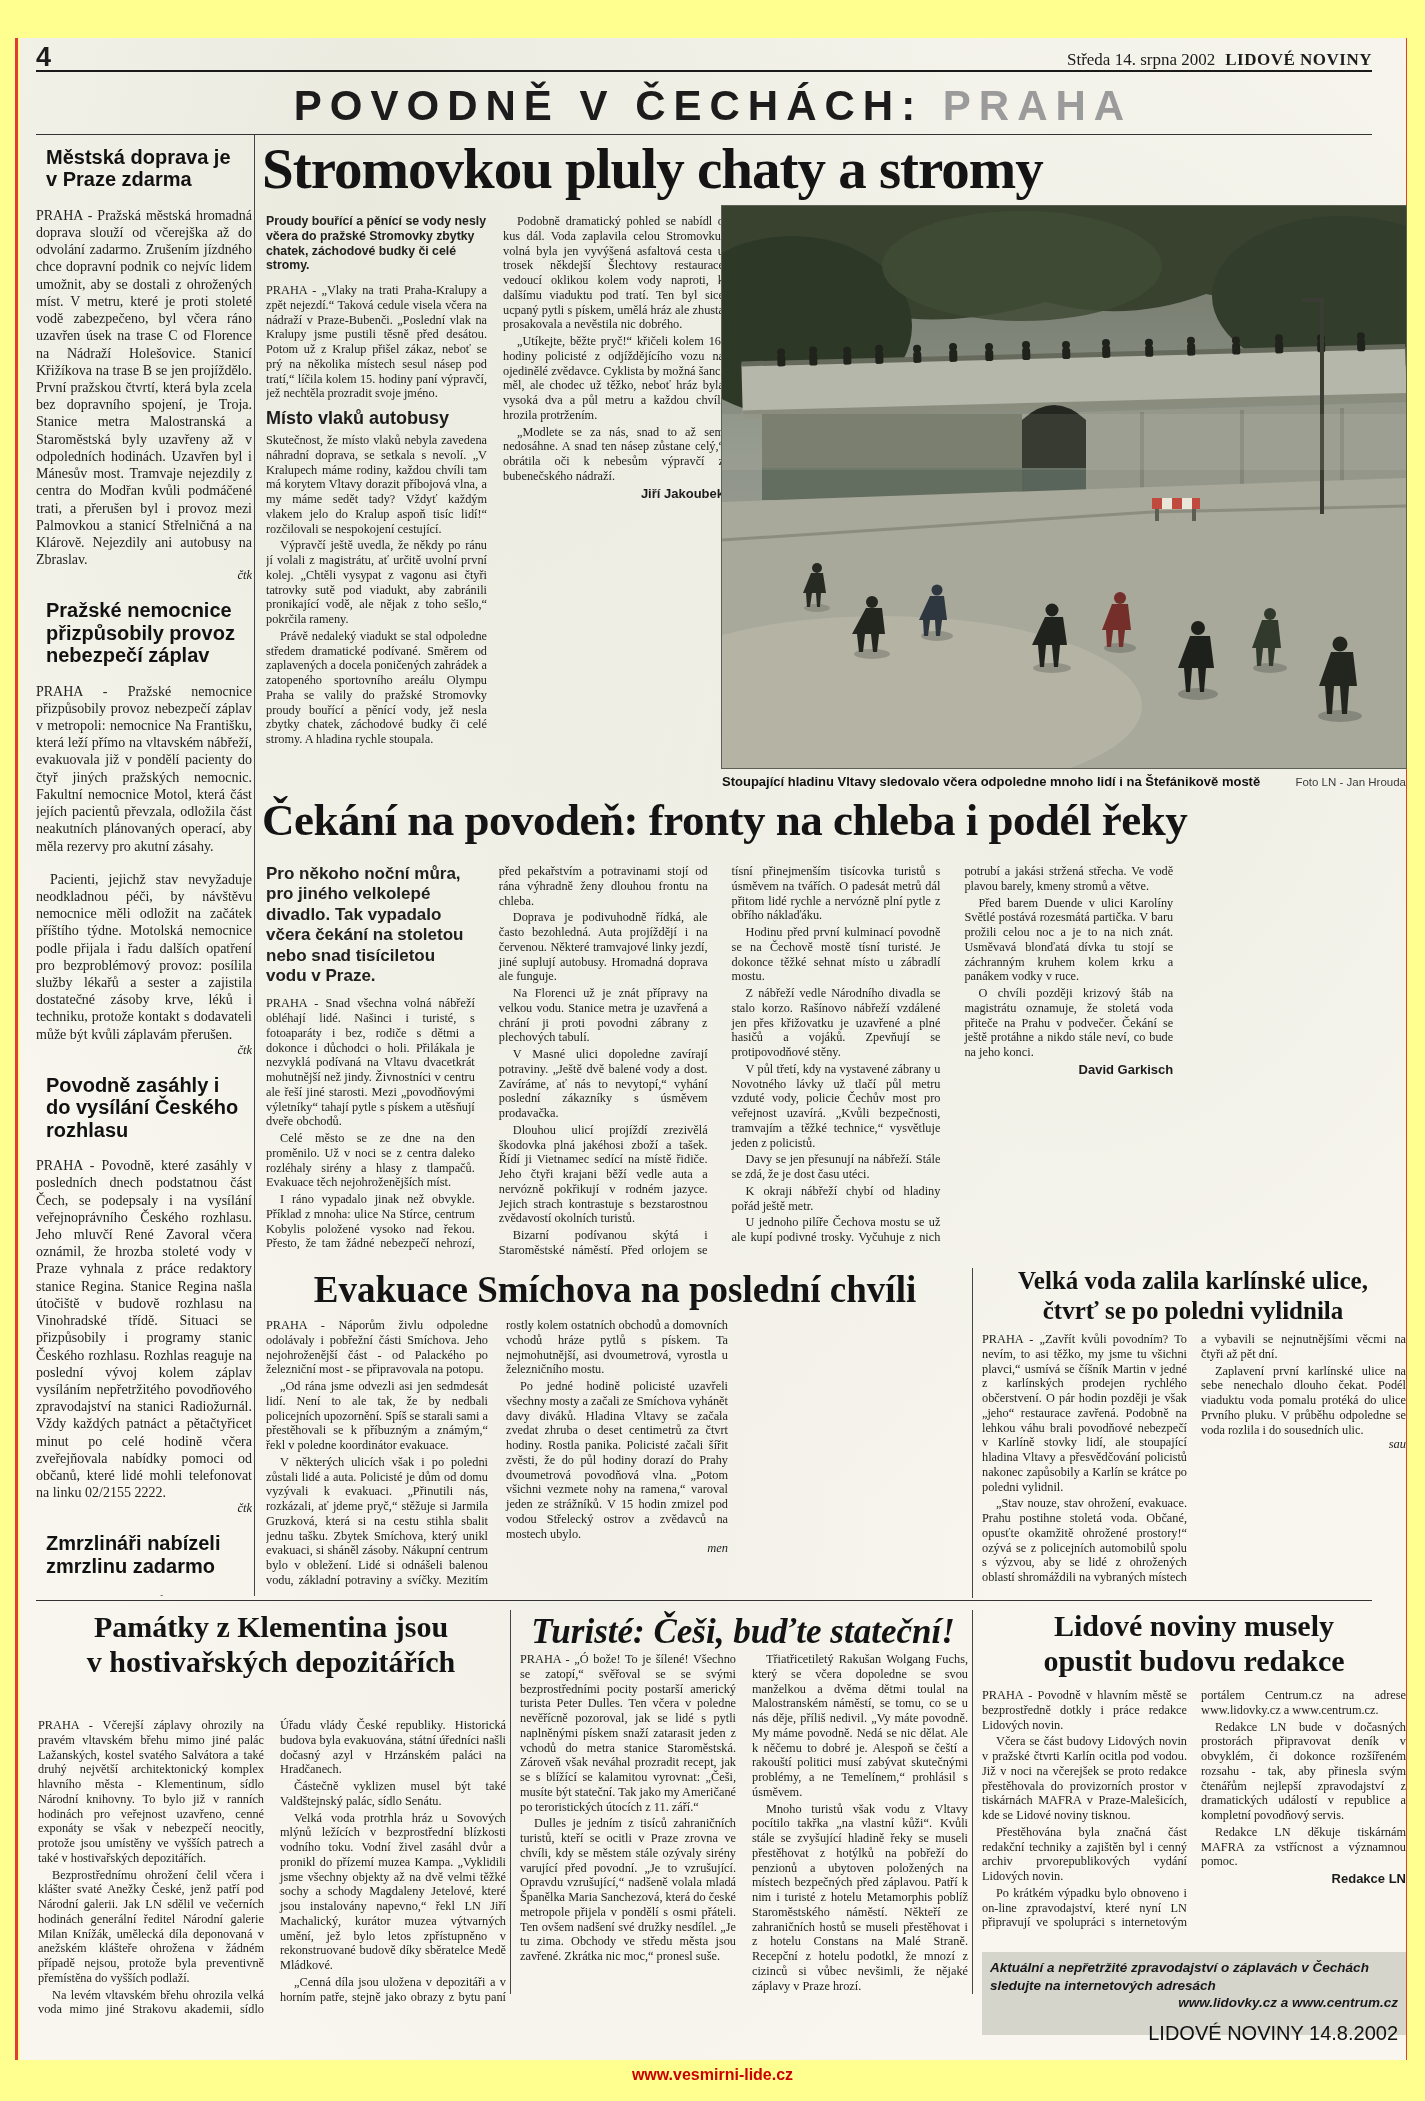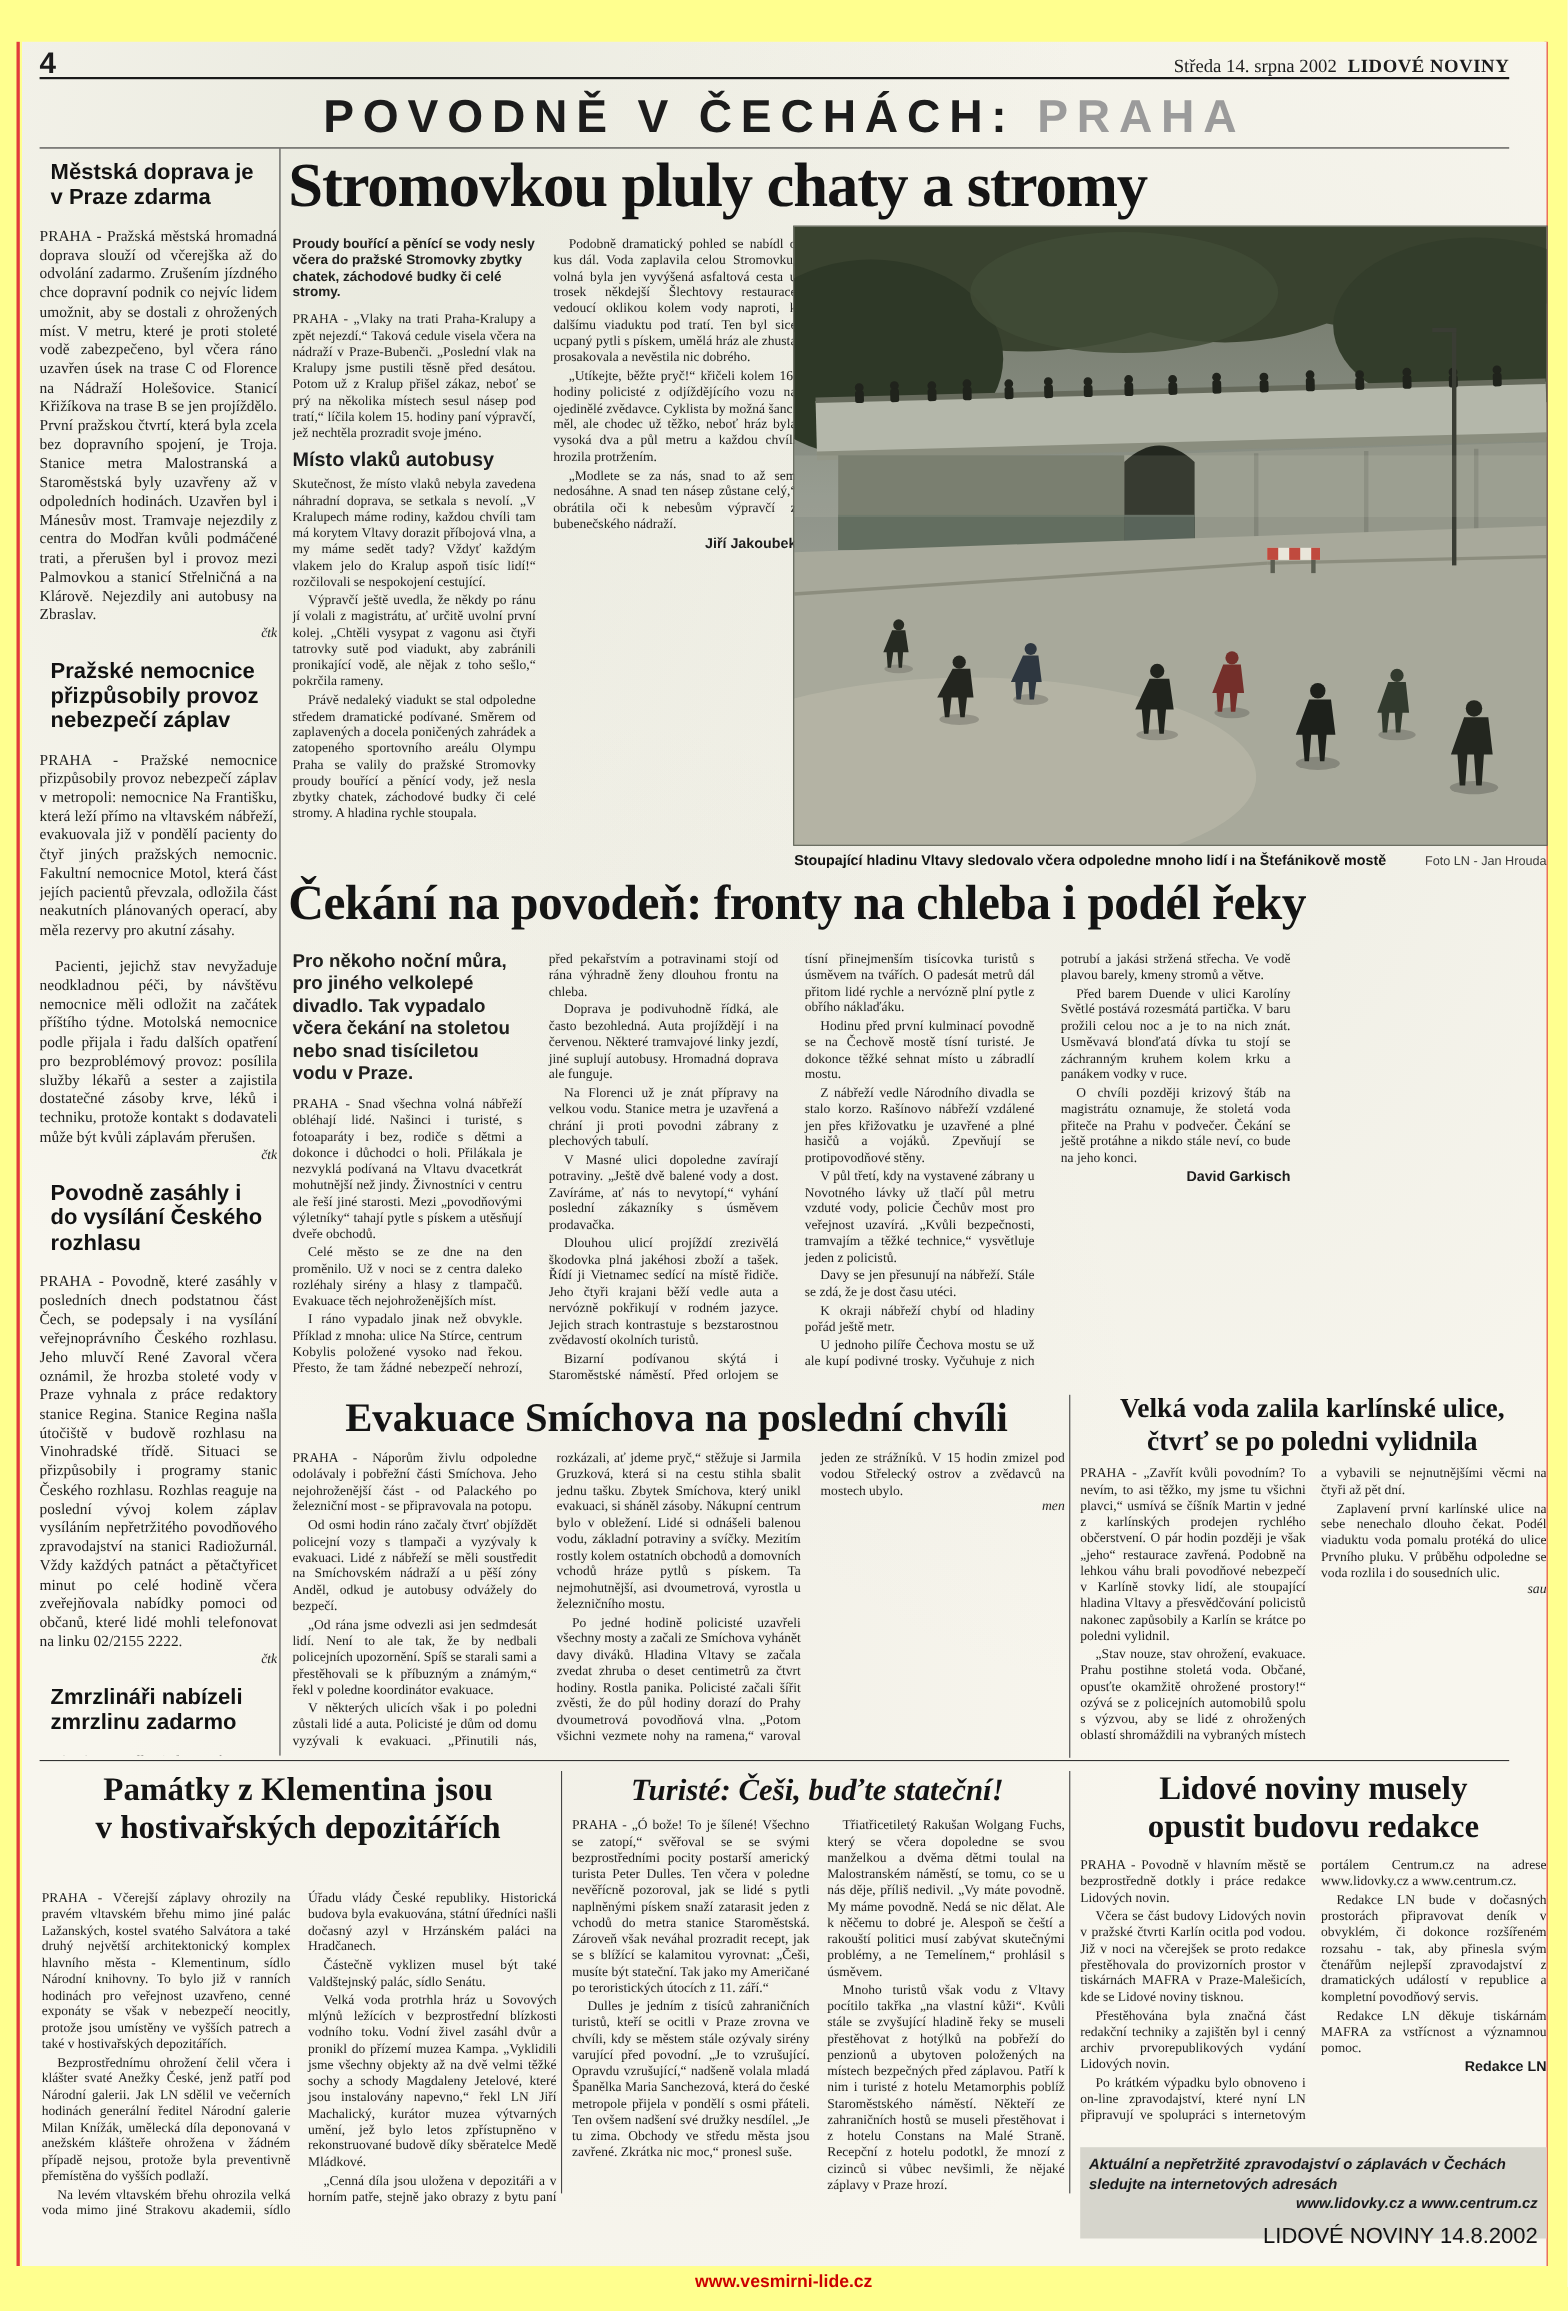--- a/index.html
+++ b/index.html
@@ -35,21 +35,21 @@
   .copy p{font-size:14px;line-height:1.23;text-align:justify;margin:16px 0 2px;text-indent:14px;color:#21211f;font-family:Liberation Serif, serif;}
   .copy p.np{text-indent:0;}
   .wire{font:italic 12.5px "Liberation Serif",serif;text-align:right;margin:-2px 0 2px;}
   
   .hl{font-family:"Liberation Serif",serif;font-weight:bold;color:#141414;}
   .hl-main{left:242px;top:98px;right:30px;font-size:57px;letter-spacing:-1px;white-space:nowrap;}
   .hl-cekani{left:242px;top:756px;right:30px;font-size:45px;letter-spacing:-.5px;white-space:nowrap;}
   .hl-evak{left:242px;top:1230px;width:706px;font-size:37px;text-align:center;white-space:nowrap;}
   .hl-karlin{left:960px;top:1228px;width:426px;font-size:25px;text-align:center;line-height:1.18;}
   .hl-pam{left:14px;top:1572px;width:474px;font-size:30px;text-align:center;line-height:1.15;}
-  .hl-tur{left:498px;top:1574px;width:450px;font-size:28px;font-style:italic;text-align:center;}
+  .hl-tur{left:498px;top:1574px;width:450px;font-size:35px;font-style:italic;text-align:center;}
   .hl-red{left:962px;top:1570px;width:424px;font-size:30px;text-align:center;line-height:1.18;}
   
   .cols{overflow:hidden;column-fill:auto;}
   .cols p{font-size:12.3px;line-height:1.2;text-align:justify;margin:0 0 2px;text-indent:14px;color:#21211f;}
   .cols p.np{text-indent:0;}
   .lead{font:bold 18.5px/1.24 "Liberation Sans",sans-serif;text-indent:0 !important;
         text-align:left !important;margin:0 0 10px !important;color:#101010;}
   .subhead{font:bold 18px "Liberation Sans",sans-serif;margin:7px 0 4px;column-span:none;}
   .byline{font:bold 13px "Liberation Sans",sans-serif;text-align:right;margin-top:2px;}
   .main-copy{left:246px;top:176px;width:458px;height:558px;column-count:2;column-gap:16px;}
@@ -261,21 +261,20 @@
     <p>U jednoho pilíře Čechova mostu se už ale kupí podivné trosky. Vyčuhuje z nich potrubí a jakási stržená střecha. Ve vodě plavou barely, kmeny stromů a větve.</p>
     <p>Před barem Duende v ulici Karolíny Světlé postává rozesmátá partička. V baru prožili celou noc a je to na nich znát. Usměvavá blonďatá dívka tu stojí se záchranným kruhem kolem krku a panákem vodky v ruce.</p>
     <p>O chvíli později krizový štáb na magistrátu oznamuje, že stoletá voda přiteče na Prahu v podvečer. Čekání se ještě protáhne a nikdo stále neví, co bude na jeho konci.</p>
     <div class="byline">David Garkisch</div>
   </div>
   <div class="abs hl hl-cekani">Čekání na povodeň: fronty na chleba i podél řeky</div>
 
   <div class="abs hl hl-evak">Evakuace Smíchova na poslední chvíli</div>
   <div class="abs cols evak-copy">
     <p class="np">PRAHA - Náporům živlu odpoledne odolávaly i pobřežní části Smíchova. Jeho nejohroženější část - od Palackého po železniční most - se připravovala na potopu.</p>
-    <p>Od osmi hodin ráno začaly čtvrť objíždět policejní vozy s tlampači a vyzývaly k evakuaci. Lidé z nábřeží se měli soustředit na Smíchovském nádraží a u pěší zóny Anděl, odkud je autobusy odvážely do bezpečí.</p>
     <p>„Od rána jsme odvezli asi jen sedmdesát lidí. Není to ale tak, že by nedbali policejních upozornění. Spíš se starali sami a přestěhovali se k příbuzným a známým,“ řekl v poledne koordinátor evakuace.</p>
     <p>V některých ulicích však i po poledni zůstali lidé a auta. Policisté je dům od domu vyzývali k evakuaci. „Přinutili nás, rozkázali, ať jdeme pryč,“ stěžuje si Jarmila Gruzková, která si na cestu stihla sbalit jednu tašku. Zbytek Smíchova, který unikl evakuaci, si sháněl zásoby. Nákupní centrum bylo v obležení. Lidé si odnášeli balenou vodu, základní potraviny a svíčky. Mezitím rostly kolem ostatních obchodů a domovních vchodů hráze pytlů s pískem. Ta nejmohutnější, asi dvoumetrová, vyrostla u železničního mostu.</p>
     <p>Po jedné hodině policisté uzavřeli všechny mosty a začali ze Smíchova vyhánět davy diváků. Hladina Vltavy se začala zvedat zhruba o deset centimetrů za čtvrt hodiny. Rostla panika. Policisté začali šířit zvěsti, že do půl hodiny dorazí do Prahy dvoumetrová povodňová vlna. „Potom všichni vezmete nohy na ramena,“ varoval jeden ze strážníků. V 15 hodin zmizel pod vodou Střelecký ostrov a zvědavců na mostech ubylo.</p>
     <div class="wire">men</div>
   </div>
 
   <div class="vr" style="left:952px;top:1230px;height:330px"></div>
 
   <div class="abs hl hl-karlin">
     <div>Velká voda zalila karlínské ulice,</div>

